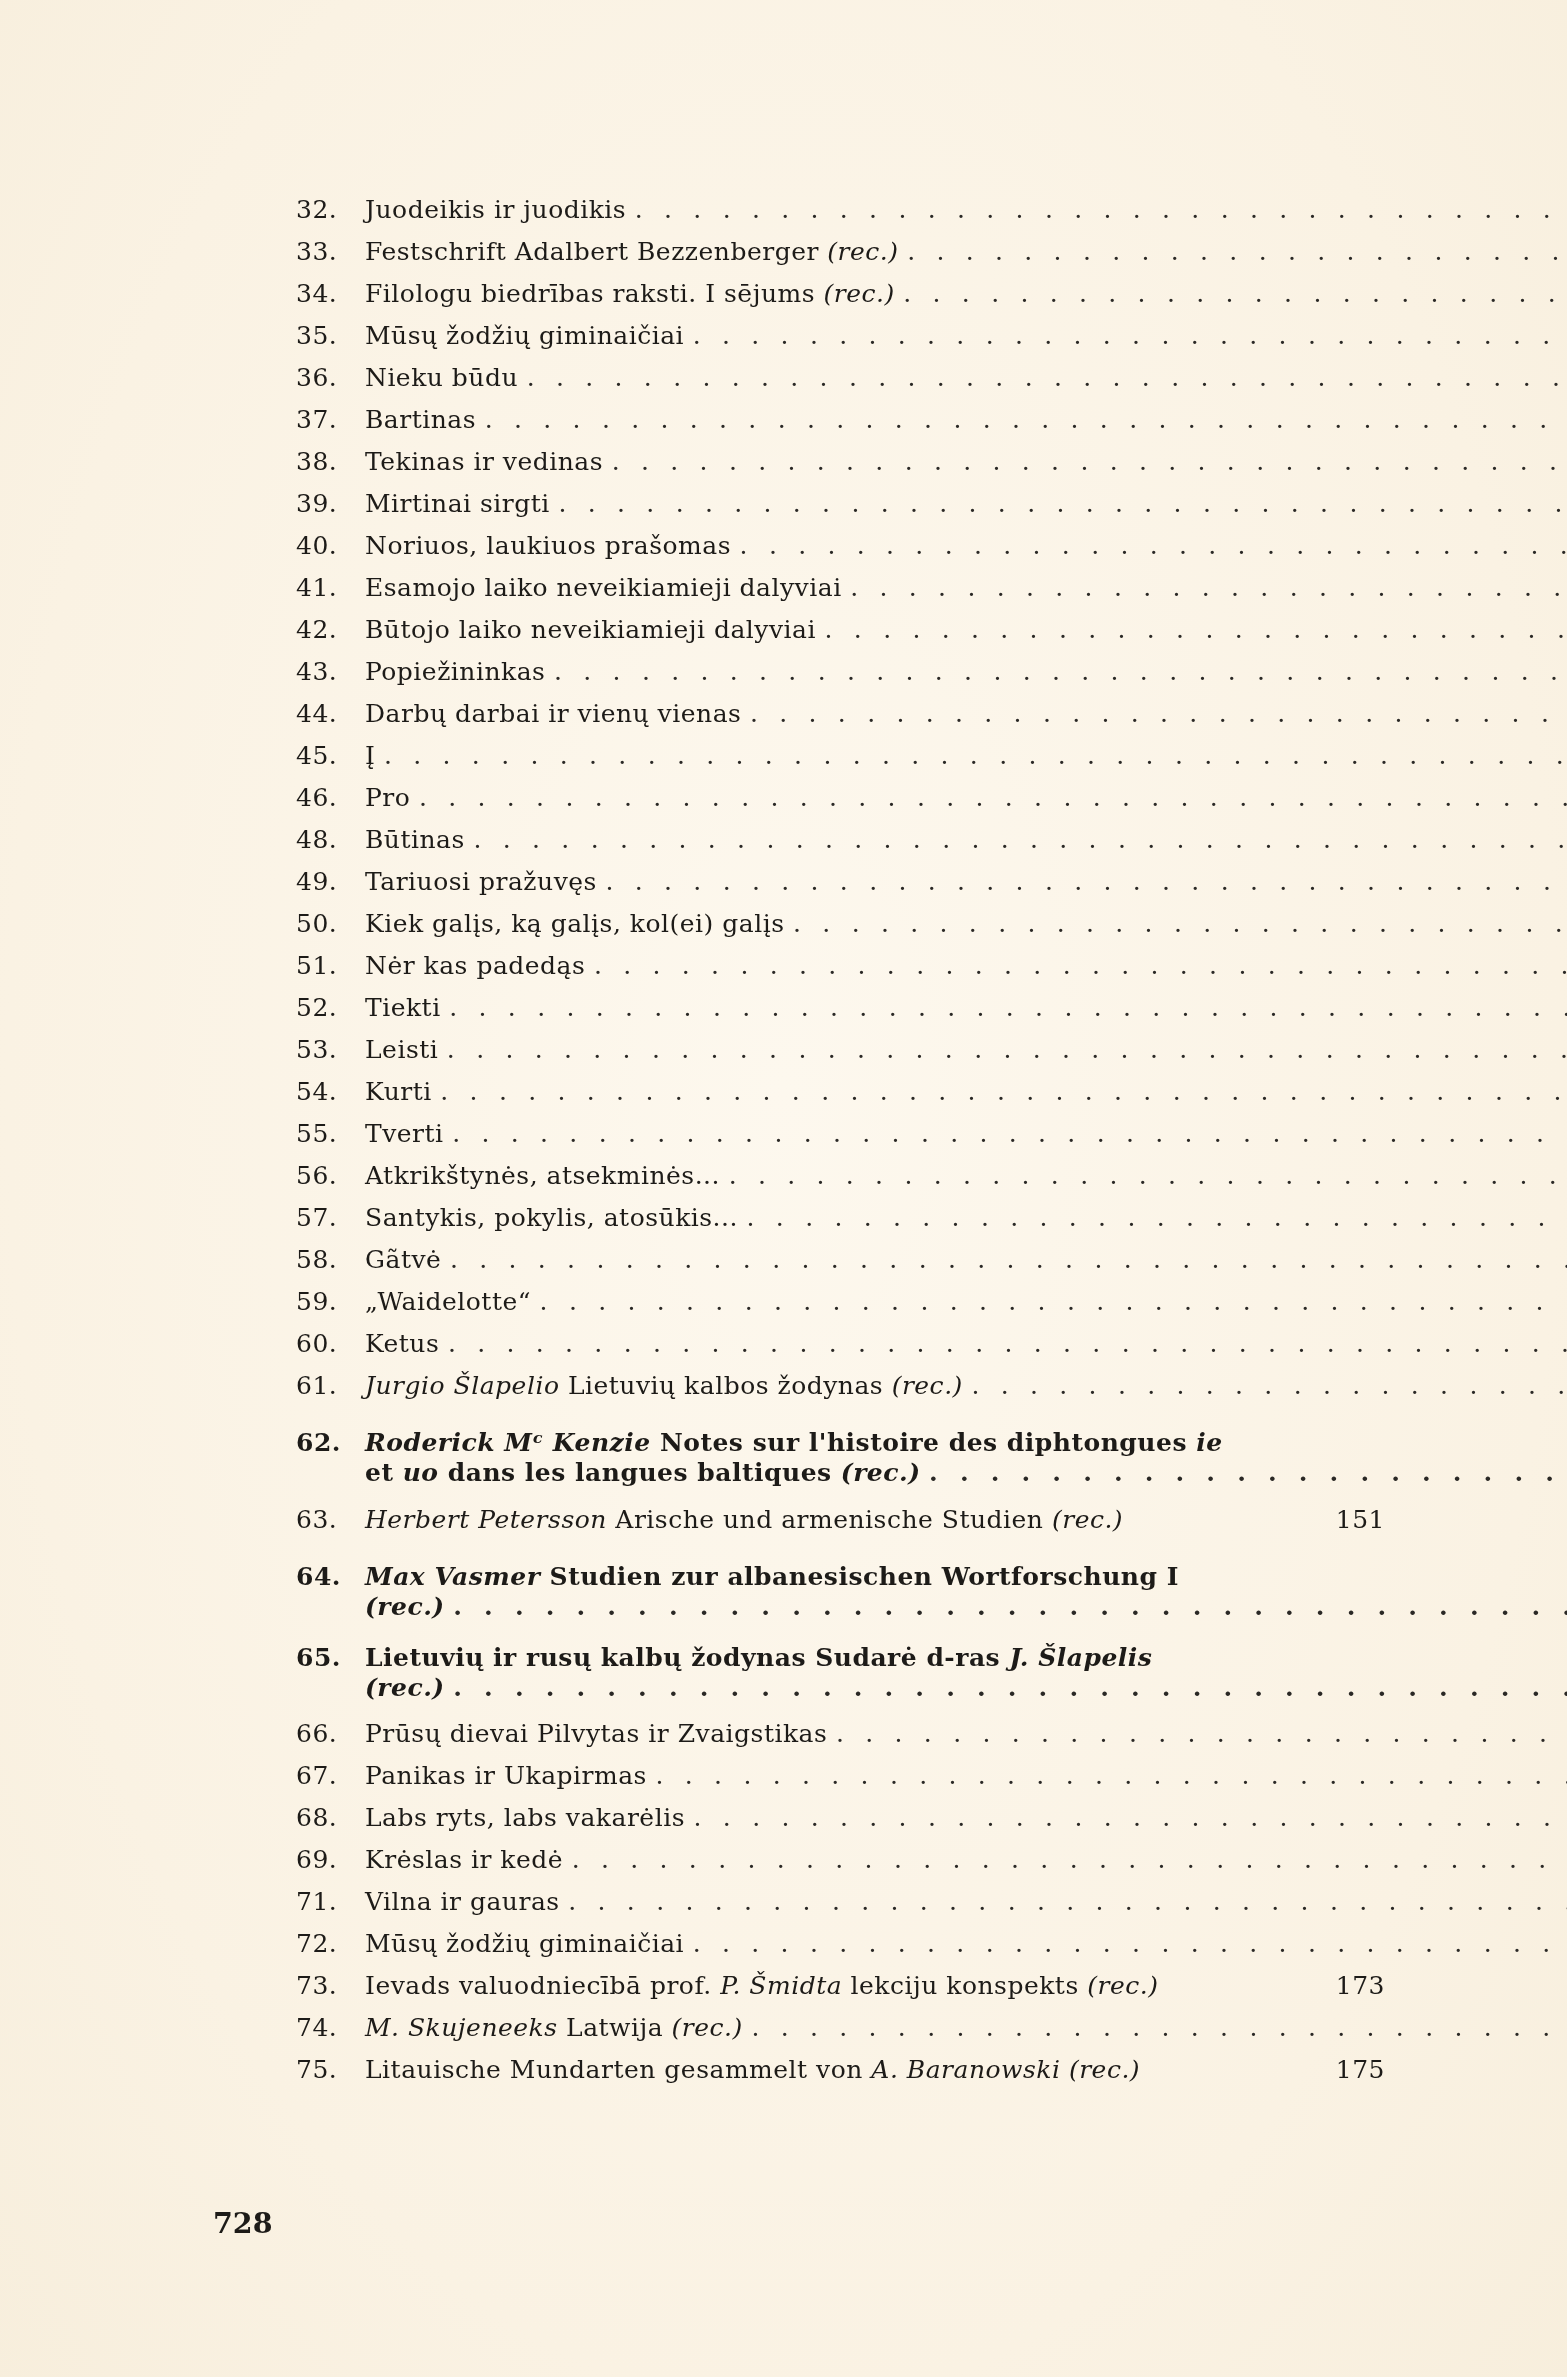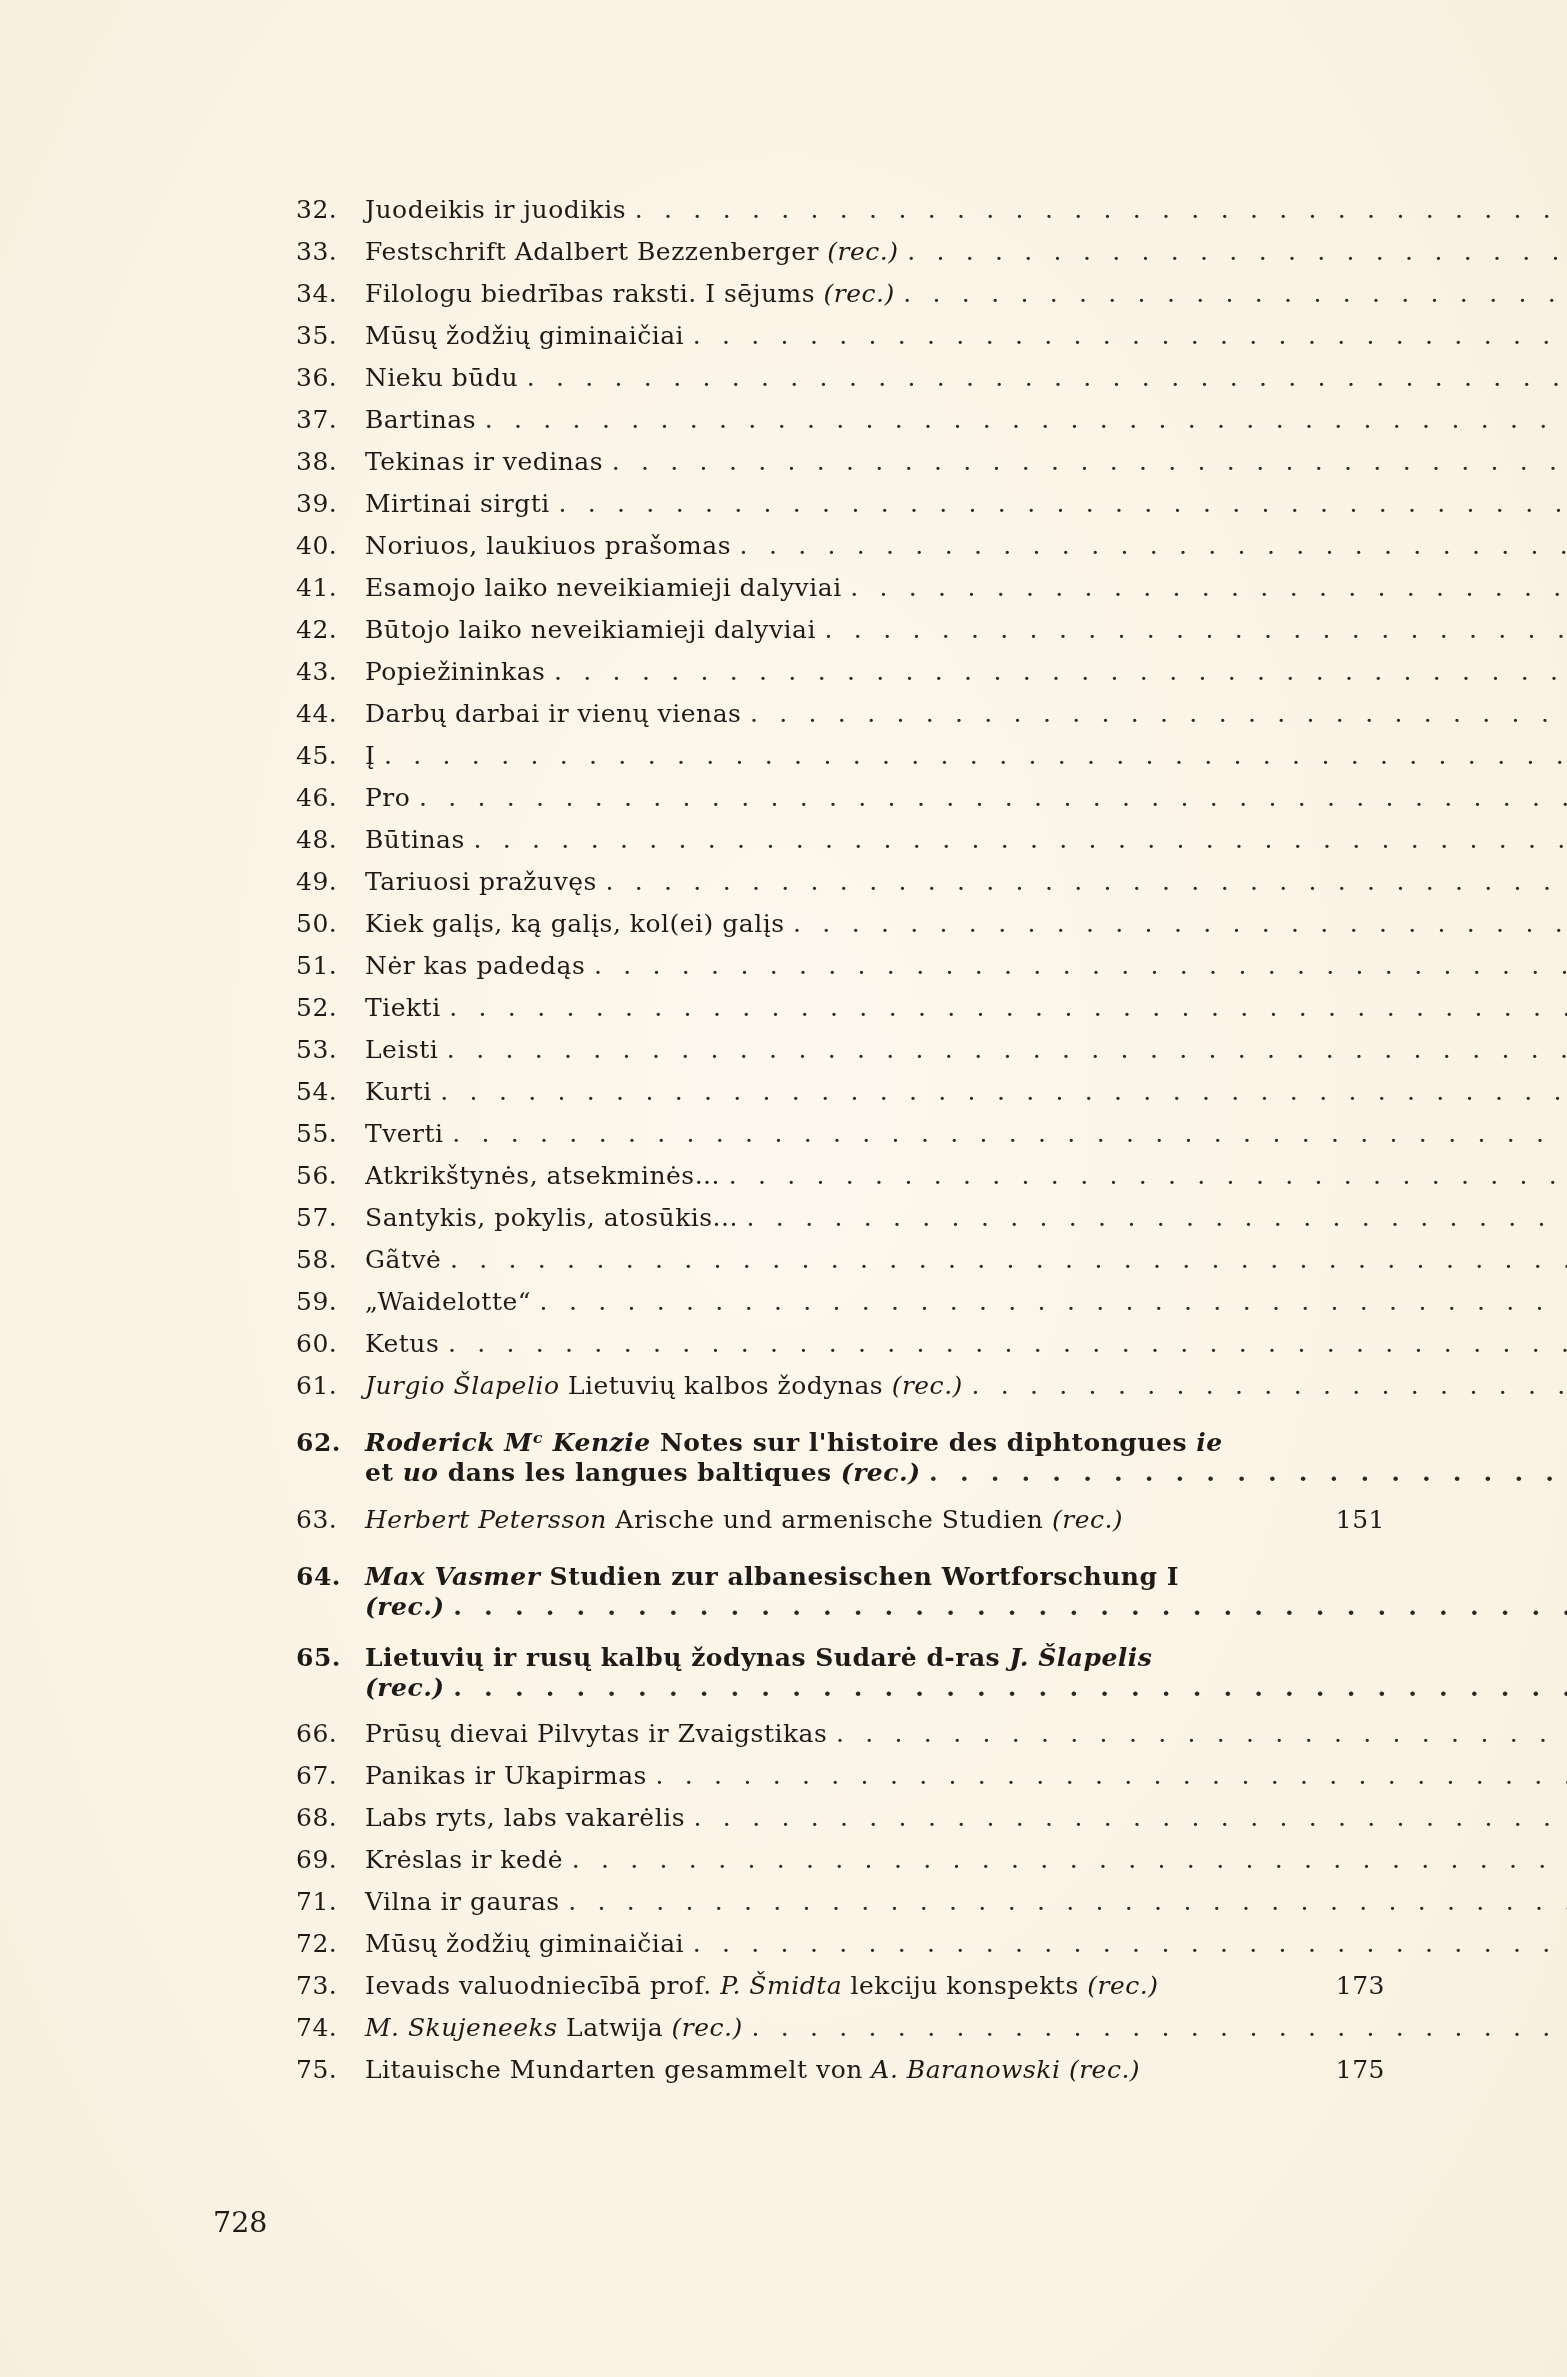--- a/index.html
+++ b/index.html
@@ -56,20 +56,21 @@
     min-width: 52px;
     text-align: right;
   }
   .it { font-style: italic; }
   .page-number {
     position: absolute;
     left: 213px;
     top: 2206px;
     font-size: 28.5px;
     color: #1d1b18;
+    font-weight: bold;
   }
 </style>
 </head>
 <body>
 
 <div class="page-bg"></div>
 
 <div class="toc" id="toc">
     <div class="entry">
       <span class="num">32.</span>

